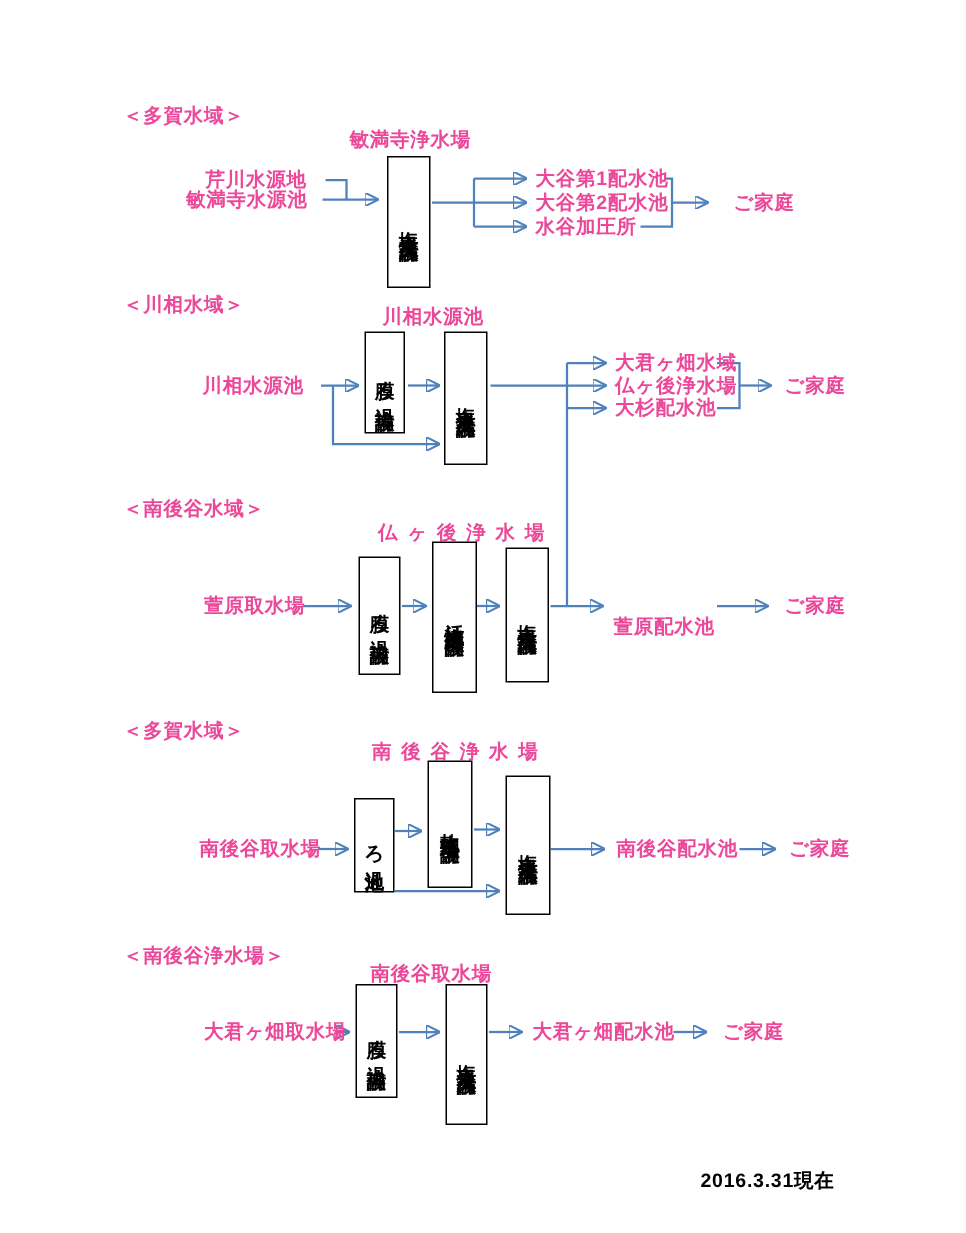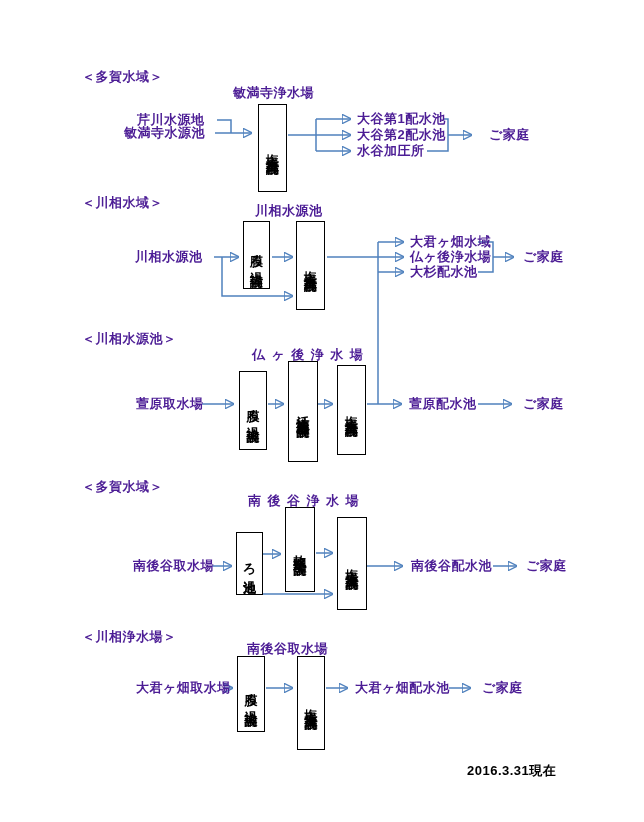--- a/index.html
+++ b/index.html
@@ -2,36 +2,36 @@
 <html><head>
 <meta charset="utf-8">
 <style>
   html,body { margin:0; padding:0; background:#ffffff; }
   .page {
     position:relative; width:644px; height:822px; background:#ffffff;
     font-family:"Liberation Sans", sans-serif; color:#000000; overflow:hidden;
   }
   .lbl {
     position:absolute; font-size:13px; line-height:14px; white-space:nowrap;
-    letter-spacing:0.5px; font-weight:600; color:#4c1d95;text-align:right;
+    letter-spacing:0.5px; font-weight:600; color:#ec4899;text-align:right;
   }
   .plant { font-weight:700; }
   .spaced { letter-spacing:6.5px; }
   .pbox {
     position:absolute; border:1.6px solid #000; box-sizing:border-box;
     display:flex; align-items:center; justify-content:center; background:#fff;
   }
   .vtext {
     writing-mode:vertical-rl; text-orientation:upright;
     font-size:13px; line-height:1; letter-spacing:1.5px; font-weight:600;
     white-space:nowrap; color:#000;
   }
   svg.lines { position:absolute; left:0; top:0; }
   svg.lines path { stroke:#4F81BD; stroke-width:1.5; fill:none; }
-  .footer { position:absolute; font-size:13px; font-weight:600; letter-spacing:0.5px; }
+  .footer { position:absolute; font-size:13px; font-weight:600; letter-spacing:0.5px;margin-top:16px; }
 </style>
 </head>
 <body>
 
 <div class="page">
 
   <svg class="lines" width="644" height="822" viewBox="0 0 644 822">
     <defs>
       <marker id="ah" viewBox="0 0 10 10" refX="8.5" refY="5" markerWidth="6.2" markerHeight="6.2" orient="auto">
         <path d="M0,0 L10,5 L0,10 z" fill="#4F81BD" stroke="none"></path>
@@ -97,51 +97,51 @@
     <span class="vtext">膜ろ過設備</span>
   </div>
   <div class="pbox" style="left:296px;top:221px;width:29px;height:89px">
     <span class="vtext">塩素注入設備</span>
   </div>
   <div class="lbl" style="left:410px;top:235px">大君ヶ畑水域</div>
   <div class="lbl" style="left:410px;top:250px">仏ヶ後浄水場</div>
   <div class="lbl" style="left:410px;top:265px">大杉配水池</div>
   <div class="lbl" style="left:523px;top:250px">ご家庭</div>
 
-  <div class="lbl" style="left:82px;top:332px">＜川相水源池＞</div>
+  <div class="lbl" style="left:82px;top:332px">＜南後谷水域＞</div>
   <div class="lbl plant spaced" style="left:252px;top:348px">仏ヶ後浄水場</div>
   <div class="lbl" style="left:136px;top:397px">萱原取水場</div>
   <div class="pbox" style="left:239px;top:371px;width:28px;height:79px">
     <span class="vtext">膜ろ過設備</span>
   </div>
   <div class="pbox" style="left:288px;top:361px;width:30px;height:101px">
     <span class="vtext">活性炭処理設備</span>
   </div>
   <div class="pbox" style="left:337px;top:365px;width:29px;height:90px">
     <span class="vtext">塩素注入設備</span>
   </div>
-  <div class="lbl" style="left:409px;top:397px">萱原配水池</div>
+  <div class="lbl" style="left:409px;top:411px">萱原配水池</div>
   <div class="lbl" style="left:523px;top:397px">ご家庭</div>
 
   <div class="lbl" style="left:82px;top:480px">＜多賀水域＞</div>
   <div class="lbl plant spaced" style="left:248px;top:494px">南後谷浄水場</div>
   <div class="lbl" style="left:133px;top:559px">南後谷取水場</div>
   <div class="pbox" style="left:236px;top:532px;width:27px;height:63px">
     <span class="vtext">ろ過池</span>
   </div>
   <div class="pbox" style="left:285px;top:507px;width:30px;height:85px">
     <span class="vtext">軟水処理設備</span>
   </div>
   <div class="pbox" style="left:337px;top:517px;width:30px;height:93px">
     <span class="vtext">塩素注入設備</span>
   </div>
   <div class="lbl" style="left:411px;top:559px">南後谷配水池</div>
   <div class="lbl" style="left:526px;top:559px">ご家庭</div>
 
-  <div class="lbl" style="left:82px;top:630px">＜川相浄水場＞</div>
+  <div class="lbl" style="left:82px;top:630px">＜南後谷浄水場＞</div>
   <div class="lbl plant" style="left:247px;top:642px">南後谷取水場</div>
   <div class="lbl" style="left:136px;top:681px">大君ヶ畑取水場</div>
   <div class="pbox" style="left:237px;top:656px;width:28px;height:76px">
     <span class="vtext">膜ろ過設備</span>
   </div>
   <div class="pbox" style="left:297px;top:656px;width:28px;height:94px">
     <span class="vtext">塩素注入設備</span>
   </div>
   <div class="lbl" style="left:355px;top:681px">大君ヶ畑配水池</div>
   <div class="lbl" style="left:482px;top:681px">ご家庭</div>

